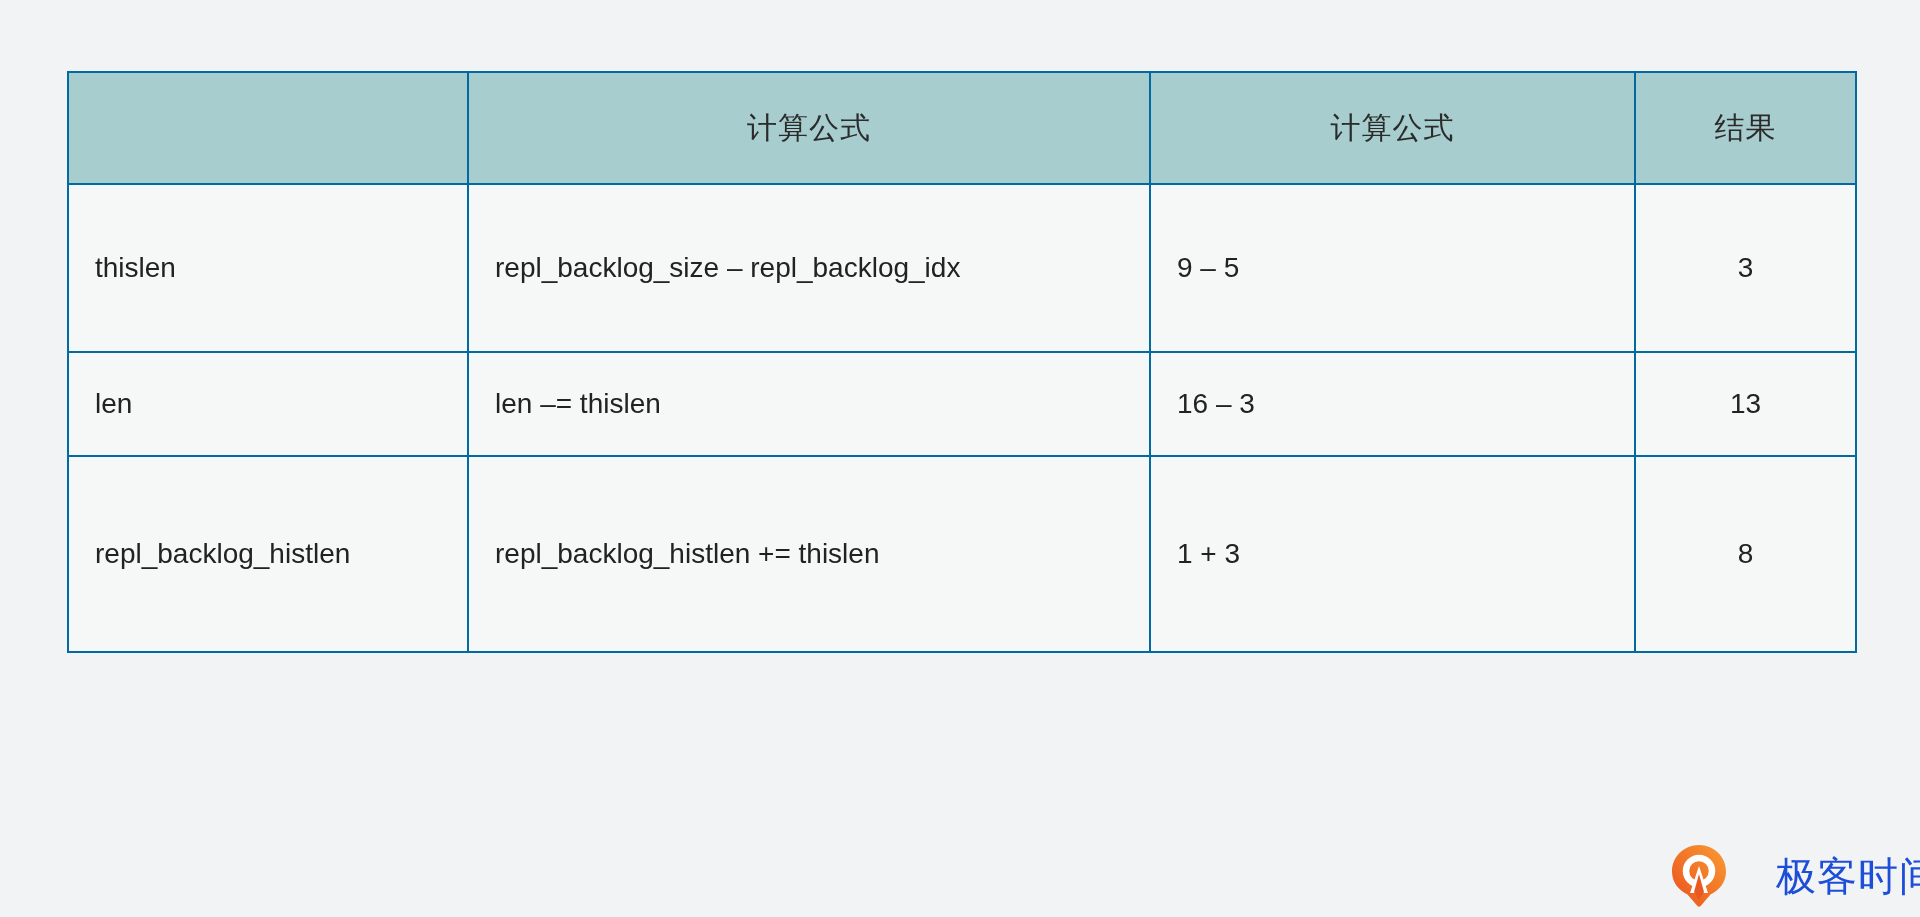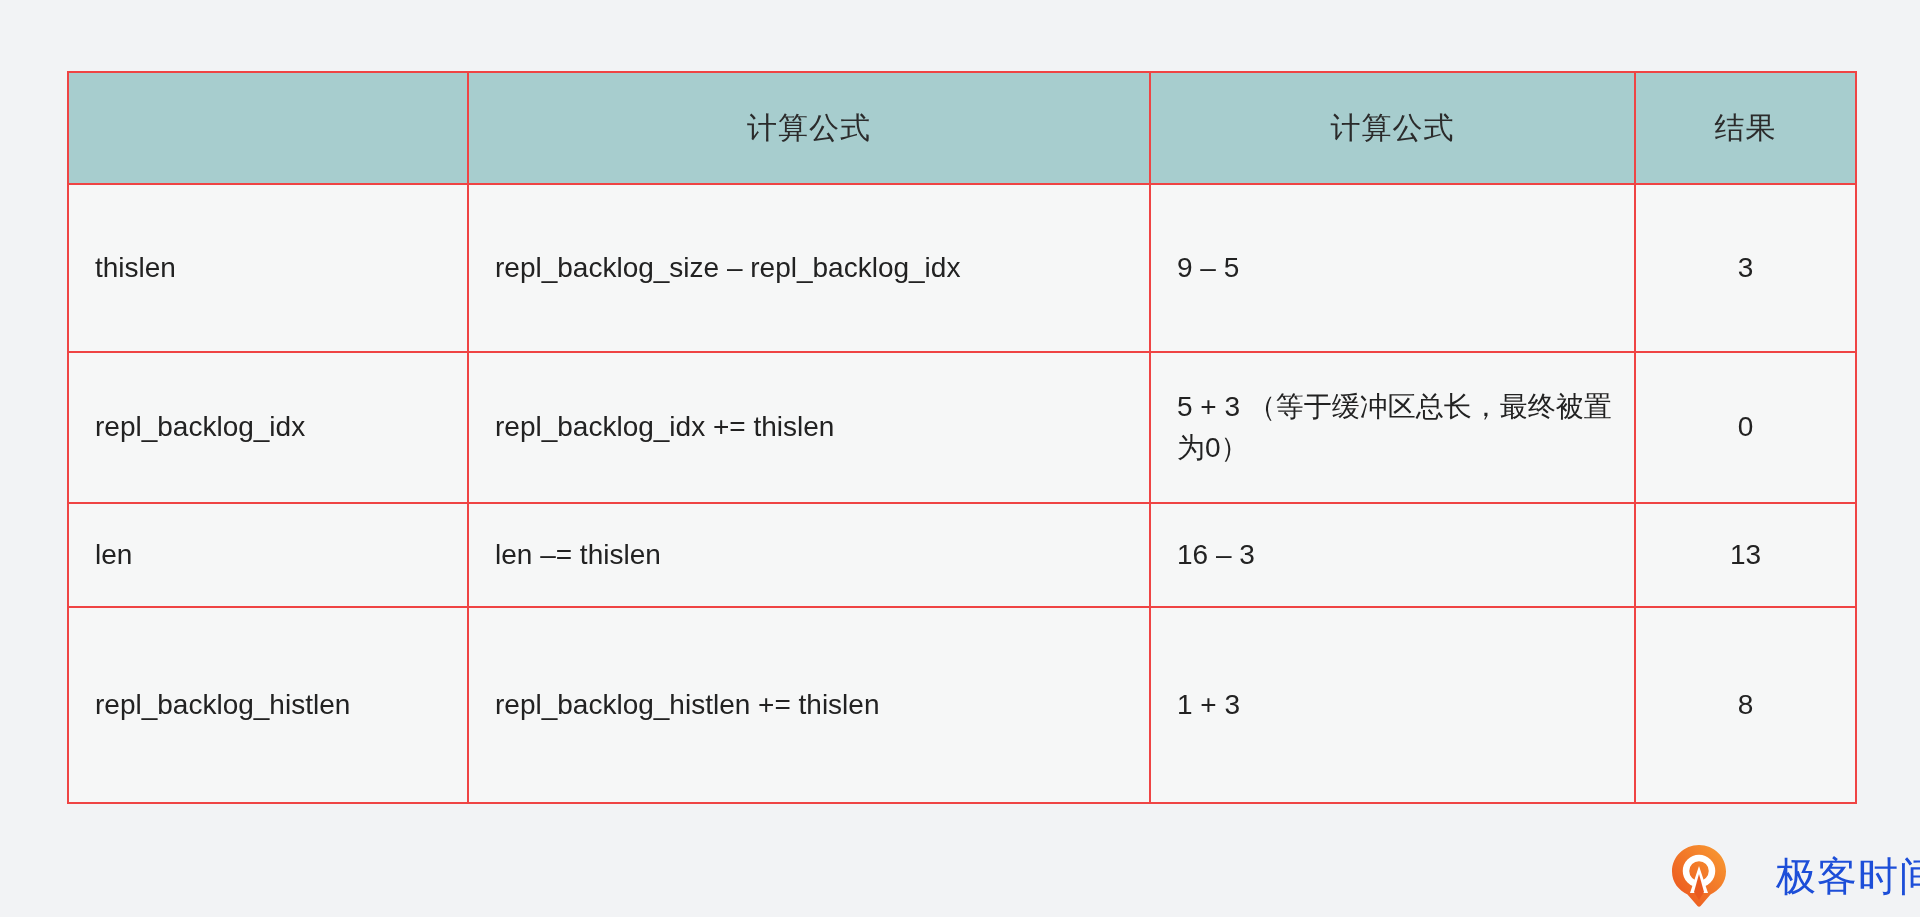--- a/index.html
+++ b/index.html
@@ -16,21 +16,21 @@
   }
   .calc-table {
     position: absolute;
     left: 67px;
     top: 71px;
     border-collapse: collapse;
     table-layout: fixed;
   }
   .calc-table th,
   .calc-table td {
-    border: 2px solid #ef4444;
+    border: 2px solid #0369a1;
     background: #f6f7f7;
     font-size: 28px;
     font-weight: 400;
     color: #222222;
     vertical-align: middle;
     text-align: left;
     padding: 0 18px 0 26px;
     line-height: 1.45;
     overflow: hidden;
   }
@@ -89,26 +89,20 @@
       <th>结果</th>
     </tr>
   </thead>
   <tbody>
     <tr class="row-1">
       <td class="cell-name">thislen</td>
       <td class="cell-formula">repl_backlog_size – repl_backlog_idx</td>
       <td class="cell-calc">9 – 5</td>
       <td class="cell-result">3</td>
     </tr>
-    <tr class="row-2">
-      <td class="cell-name">repl_backlog_idx</td>
-      <td class="cell-formula">repl_backlog_idx += thislen</td>
-      <td class="cell-calc">5 + 3 （等于缓冲区总长，最终被置为0）</td>
-      <td class="cell-result">0</td>
-    </tr>
     <tr class="row-3">
       <td class="cell-name">len</td>
       <td class="cell-formula">len –= thislen</td>
       <td class="cell-calc">16 – 3</td>
       <td class="cell-result">13</td>
     </tr>
     <tr class="row-4">
       <td class="cell-name">repl_backlog_histlen</td>
       <td class="cell-formula">repl_backlog_histlen += thislen</td>
       <td class="cell-calc">1 + 3</td>

